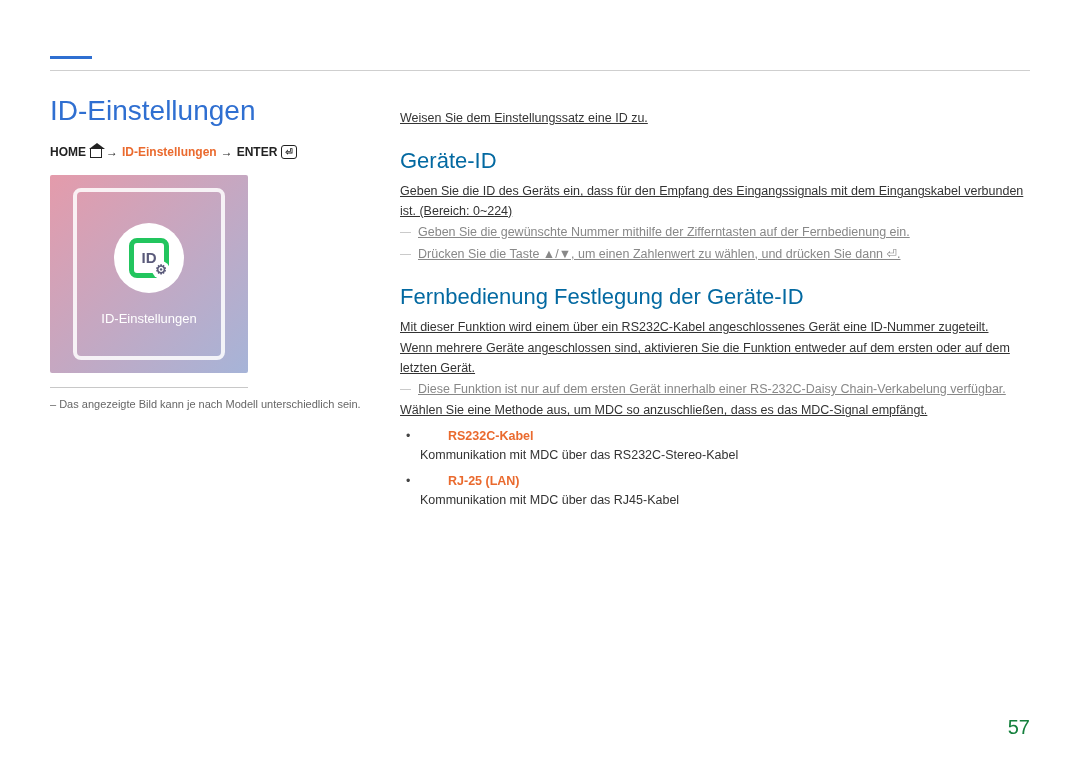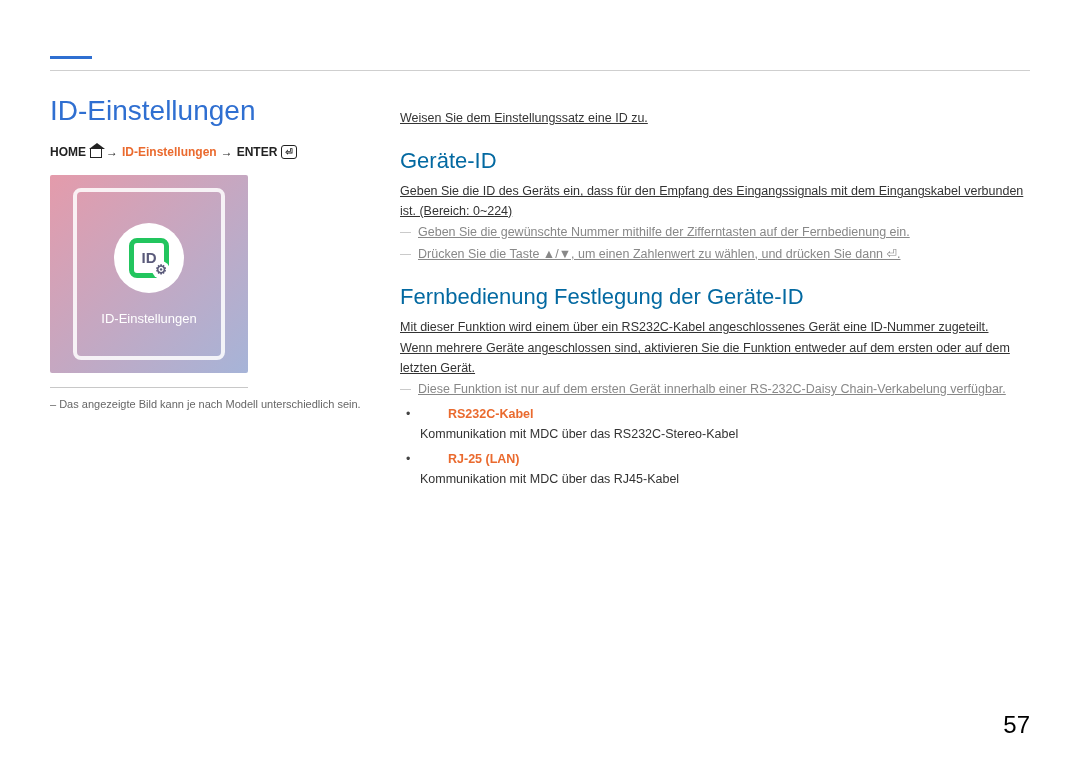--- a/index.html
+++ b/index.html
@@ -137,22 +137,22 @@
     line-height: 1.55;
   }
   ul.opts li::before {
     content: "•"; position: absolute; left: 6px; top: 0; color: #444;
   }
   .opt-title { color: #ea6a2e; font-weight: 700; display: block; padding-left: 28px; }
   .page-number {
     position: absolute;
     right: 50px;
     bottom: 24px;
-    font-size: 24px;
-    color: #000000;
+    font-size: 20px;
+    color: #15803d;
   }
   .enter-icon {
     display: inline-block;
     border: 1.5px solid #222;
     border-radius: 3px;
     padding: 0 3px;
     font-size: 9px;
     line-height: 12px;
   }
   .home-icon {
@@ -213,20 +213,21 @@
     <h2 class="section">Geräte-ID</h2>
     <p>Geben Sie die ID des Geräts ein, dass für den Empfang des Eingangssignals mit dem Eingangskabel verbunden ist. (Bereich: 0~224)</p>
     <p class="dash-note">Geben Sie die gewünschte Nummer mithilfe der Zifferntasten auf der Fernbedienung ein.</p>
     <p class="dash-note">Drücken Sie die Taste ▲/▼, um einen Zahlenwert zu wählen, und drücken Sie dann ⏎.</p>
 
     <h2 class="section">Fernbedienung Festlegung der Geräte-ID</h2>
     <p>Mit dieser Funktion wird einem über ein RS232C-Kabel angeschlossenes Gerät eine ID-Nummer zugeteilt.</p>
     <p>Wenn mehrere Geräte angeschlossen sind, aktivieren Sie die Funktion entweder auf dem ersten oder auf dem letzten Gerät.</p>
     <p class="dash-note">Diese Funktion ist nur auf dem ersten Gerät innerhalb einer RS-232C-Daisy Chain-Verkabelung verfügbar.</p>
 
+    <p>Wählen Sie eine Methode aus, um MDC so anzuschließen, dass es das MDC-Signal empfängt.</p>
     <ul class="opts">
       <li>
         <span class="opt-title">RS232C-Kabel</span>
         <span>Kommunikation mit MDC über das RS232C-Stereo-Kabel</span>
       </li>
       <li>
         <span class="opt-title">RJ-25 (LAN)</span>
         <span>Kommunikation mit MDC über das RJ45-Kabel</span>
       </li>
     </ul>

